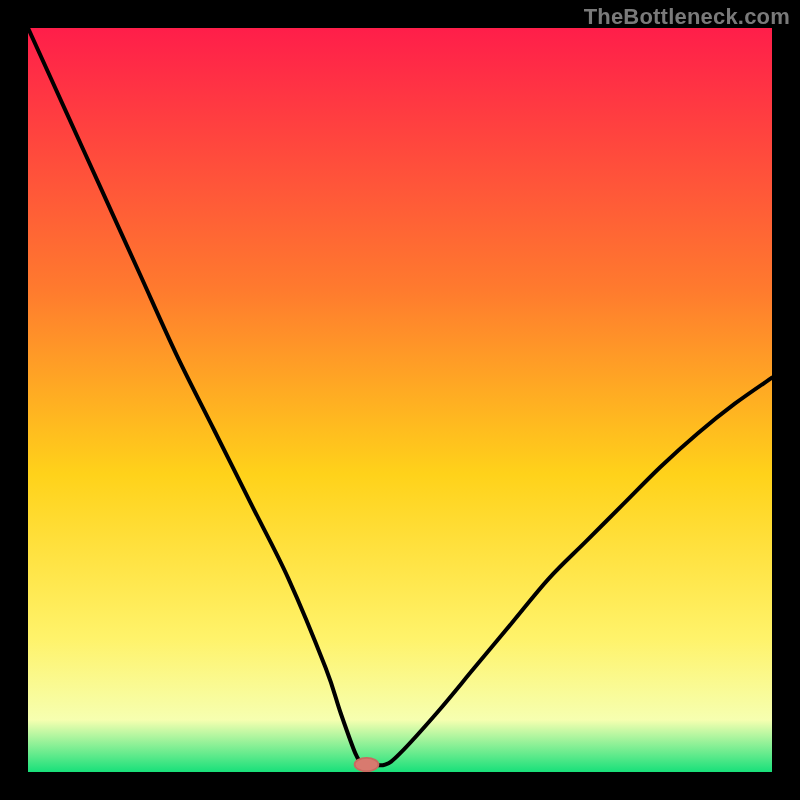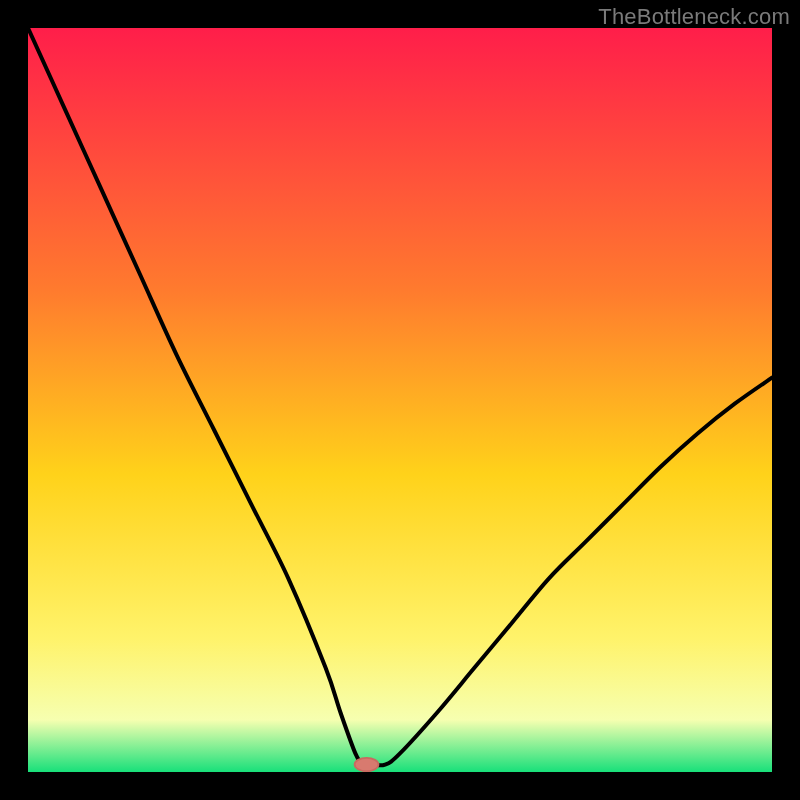--- a/index.html
+++ b/index.html
@@ -16,21 +16,21 @@
     height: 800px;
     background: #000;
     position: relative;
   }
   .watermark {
     position: absolute;
     top: 4px;
     right: 10px;
     color: #7a7a7a;
     font-size: 22px;
-    font-weight: 400;
+    font-weight: 700;
     letter-spacing: 0.2px;
     z-index: 10;
   }
   .plot-wrap {
     position: absolute;
     left: 28px;
     top: 28px;
     width: 744px;
     height: 744px;
   }

